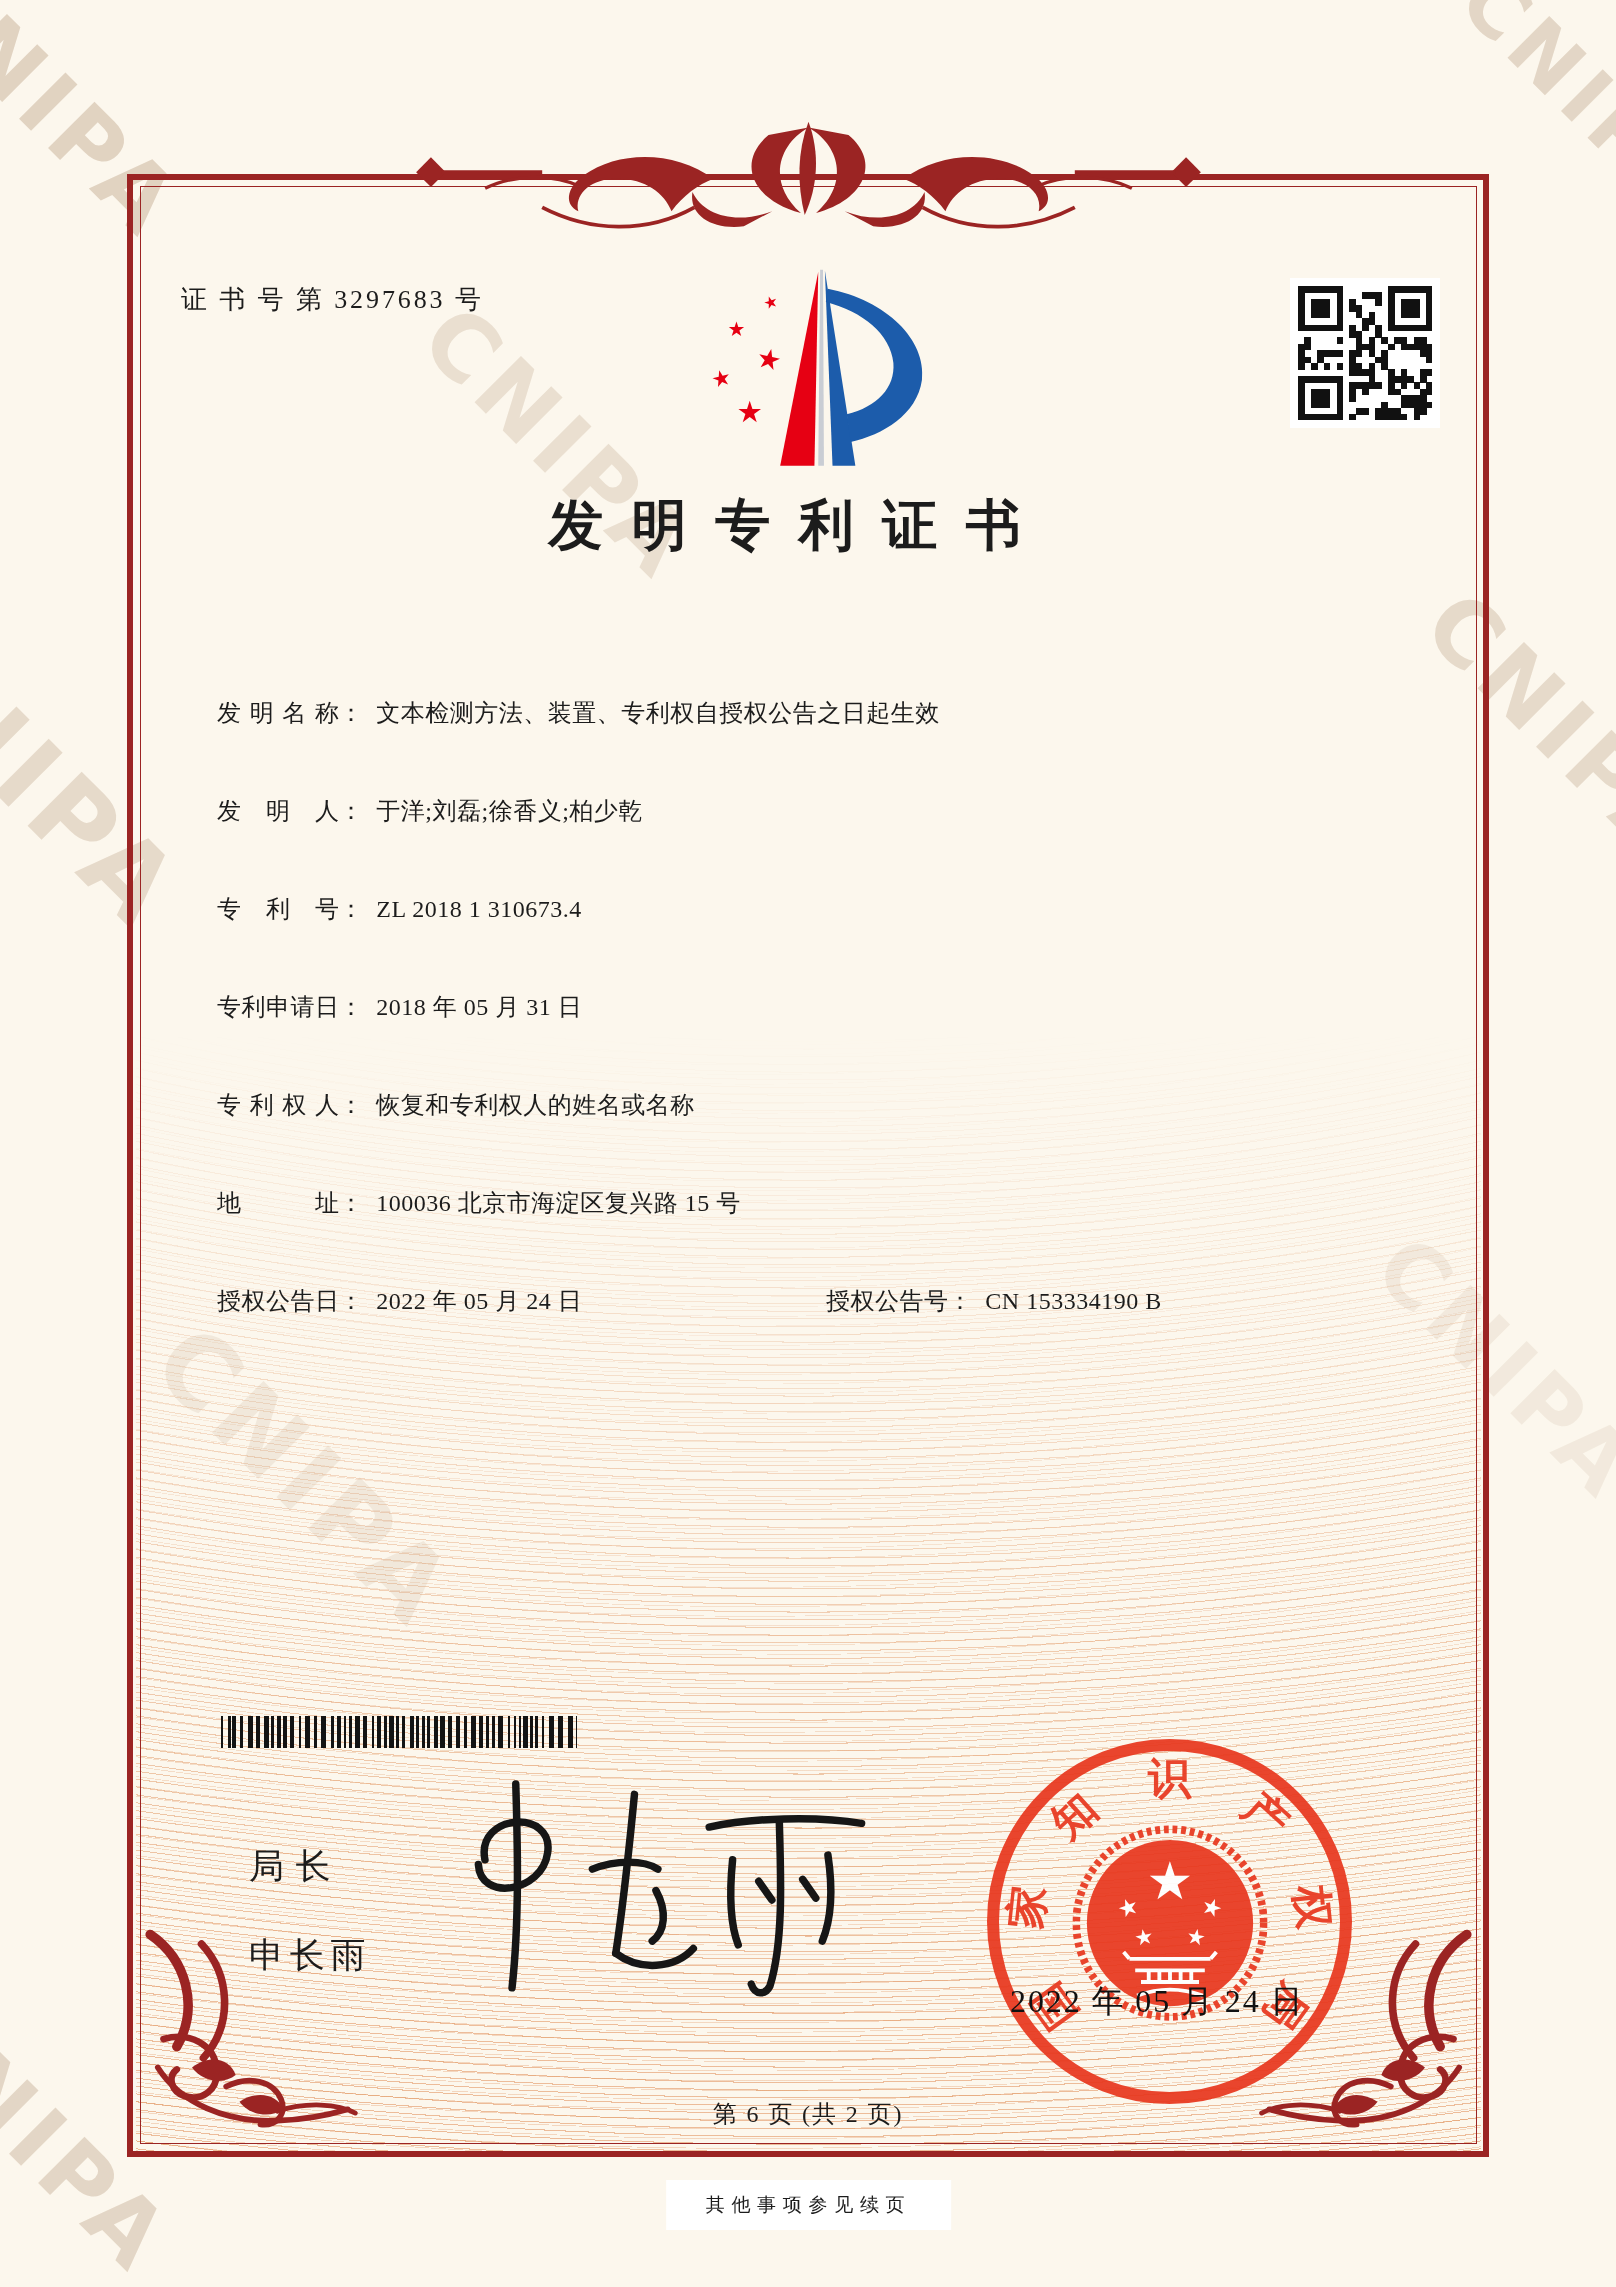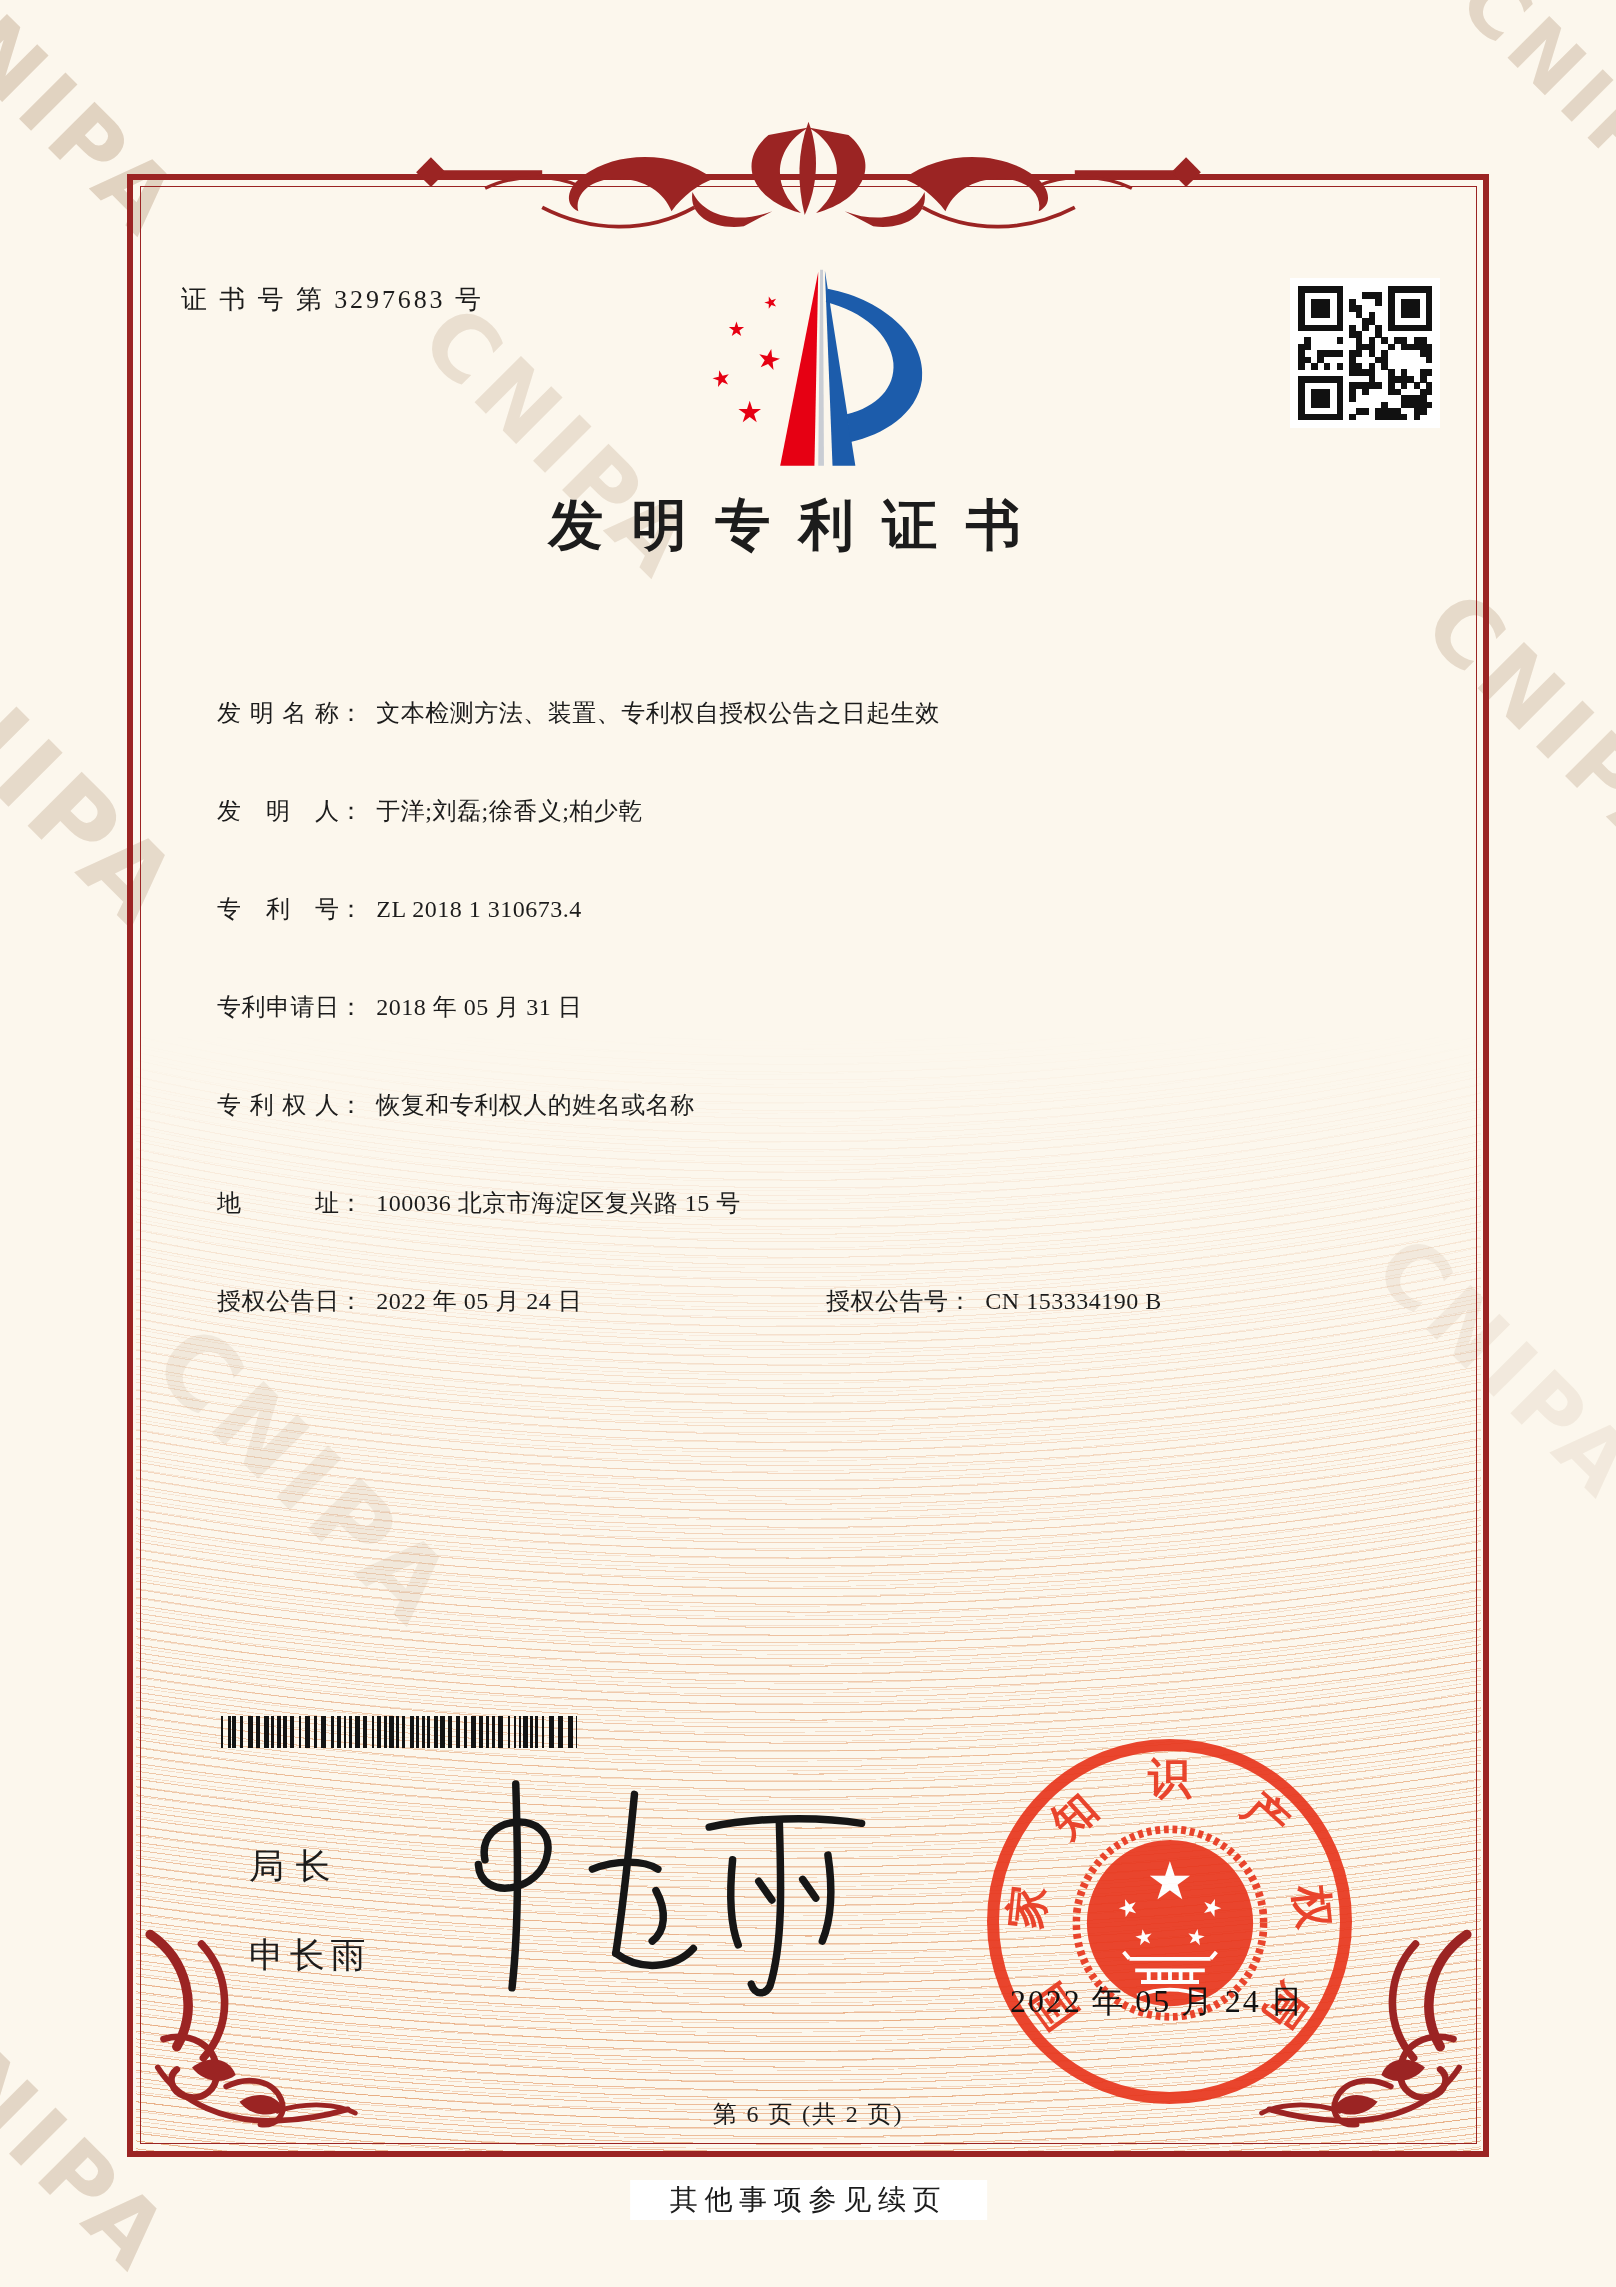--- a/index.html
+++ b/index.html
@@ -65,21 +65,21 @@
   #seal .ring{position:absolute;left:0;top:0;right:0;bottom:0;border:12.4px solid #e8381f;border-radius:50%}
   #seal-chars span{position:absolute;left:50%;top:50%;width:46px;height:46px;margin:-23px 0 0 -23px;
       font-size:43px;font-weight:700;color:#e8381f;text-align:center;line-height:46px}
   #emblem{position:absolute;left:50%;top:51%;width:195px;height:203px;transform:translate(-50%,-50%)}
   #seal-date{position:absolute;left:1010px;top:1980px;font-size:32px;letter-spacing:1.9px;color:#111;z-index:7;white-space:nowrap}
 
   
   #page-info{position:absolute;left:127px;top:2098px;width:1362px;text-align:center;
              font-size:24px;letter-spacing:1.9px;z-index:5}
   #cont-note{position:absolute;left:50%;top:2180px;transform:translateX(-50%);
-             background:#fff;padding:1px 40px;font-size:28px;letter-spacing:6.7px;z-index:5;white-space:nowrap}
+             background:#fff;padding:12px 40px;font-size:19px;letter-spacing:6.7px;z-index:5;white-space:nowrap}
 </style>
 </head>
 <body>
 
 <div class="wm" style="left:-38px;top:-57px;font-size:90px;opacity:.5">CNIPA</div>
 <div class="wm" style="left:1508px;top:-48px;font-size:81px;opacity:.45">CNIPA</div>
 <div class="wm" style="left:476px;top:285px;font-size:90px;opacity:.33">CNIPA</div>
 <div class="wm" style="left:-71px;top:590px;font-size:105px;opacity:.4">CNIPA</div>
 <div class="wm" style="left:1479px;top:571px;font-size:90px;opacity:.4">CNIPA</div>
 <div class="wm" style="left:214px;top:1303px;font-size:100px;opacity:.2">CNIPA</div>

